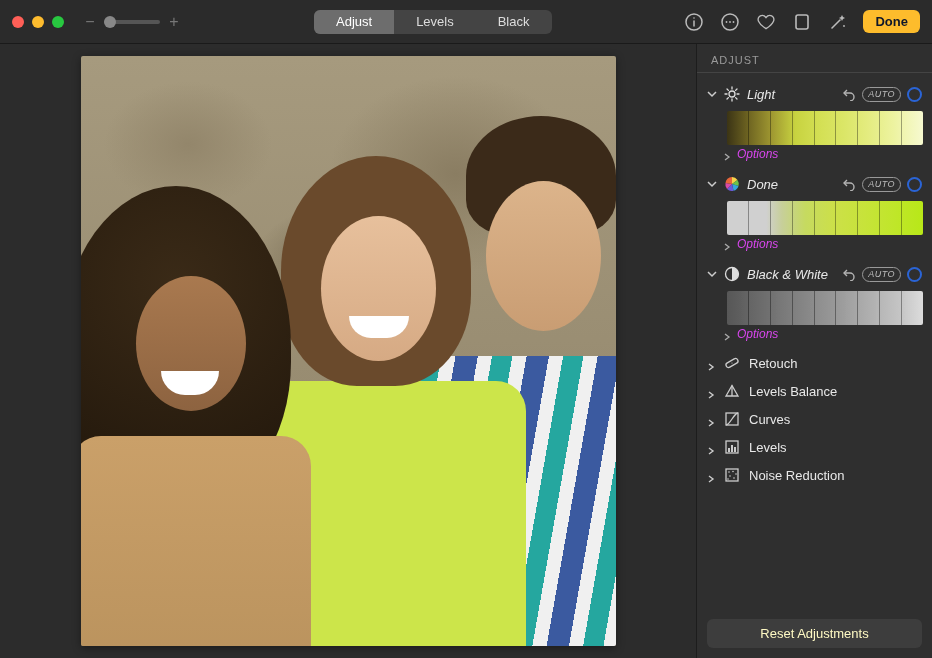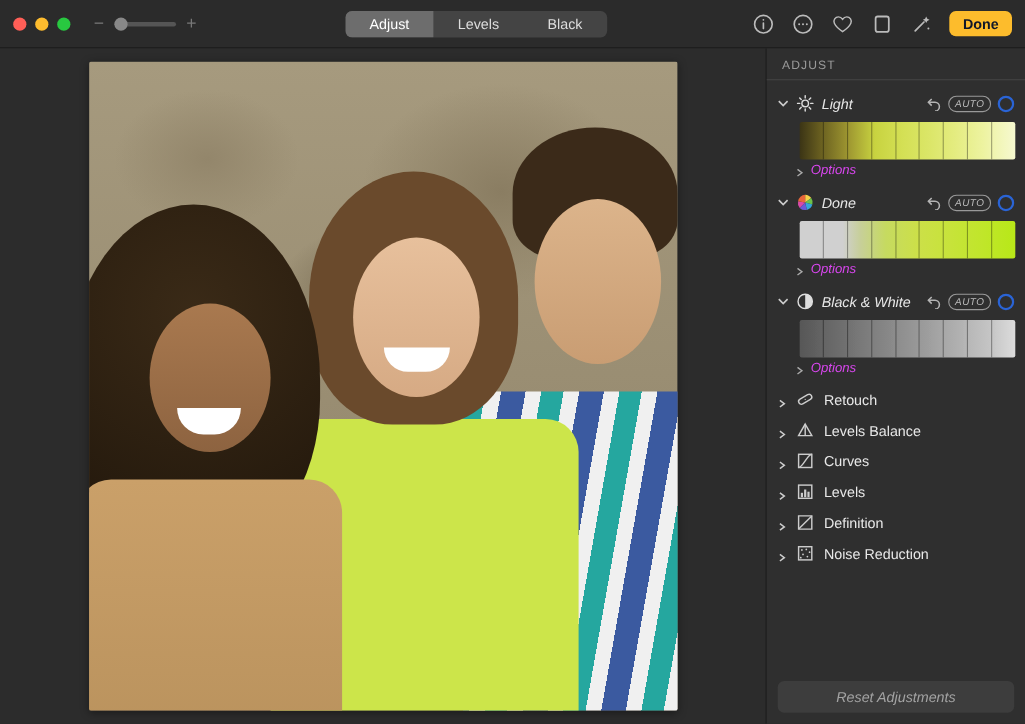--- a/index.html
+++ b/index.html
@@ -54,21 +54,21 @@
   .undo-ic{width:14px;height:14px;opacity:.85;}
   .auto-badge{font-size:9px;letter-spacing:.5px;border:1px solid #999;border-radius:8px;padding:0 5px;color:#bbb;line-height:13px;}
   .ring{width:15px;height:15px;border-radius:50%;border:2.5px solid var(--ring);}
   .strip{margin:4px 0 2px 20px;width:196px;height:34px;border-radius:2px;overflow:hidden;}
   .opts{display:flex;align-items:center;gap:6px;margin:2px 0 6px 16px;color:#d946ef;font-size:12px;}
   .opts .chev{width:8px;height:8px;display:inline-block;}
   .collapsed-row{display:flex;align-items:center;gap:8px;height:28px;padding:0 10px;color:var(--txt-white);}
   .collapsed-row .chev{width:8px;height:8px;}
   .collapsed-row .cicon{width:18px;height:18px;display:flex;align-items:center;justify-content:center;color:#ccc;}
   .reset-wrap{margin-top:auto;padding:10px;}
-  .reset{background:#3d3d3d;color:#a3a3a3;border-radius:6px;text-align:center;padding:7px 0;font-size:13px;font-style:italic;}
+  .reset{background:#3d3d3d;color:#fef9c3;border-radius:6px;text-align:center;padding:7px 0;font-size:13px;}
   
   .strip.light{background:linear-gradient(90deg,
      #3b3415 0%, #6a6020 10%, #9c9430 22%, #c8d340 35%,
      #d4e055 48%, #dbe668 60%, #e4ec80 72%, #edf3a0 85%, #f6f9d0 100%);}
   .strip.color{background:linear-gradient(90deg,
      #d0d0d0 0%, #d0d0d0 20%, #c7cf9a 28%, #c6da60 40%,
      #cce048 55%, #c7e33a 70%, #c0e62a 85%, #b8e818 100%);}
   .strip.bw{filter:grayscale(1) contrast(1.05);
      background:linear-gradient(90deg,#595959 0%,#6a6a6a 15%,#7b7b7b 30%,#8c8c8c 45%,#9d9d9d 60%,#b0b0b0 75%,#c4c4c4 90%,#d8d8d8 100%);}
   .strip-cells{display:flex;width:100%;height:100%;}
@@ -398,32 +398,20 @@
             </svg>
           </span>
         <span>Levels</span>
       </div>
       <div class="collapsed-row">
         <span class="chev"><svg width="8" height="8" viewBox="0 0 8 8">
               <path d="M2 1l4 3-4 3" fill="none" stroke="#ccc" stroke-width="1.4"></path>
             </svg></span>
         <span class="cicon">
             <svg width="16" height="16" viewBox="0 0 16 16" fill="none" stroke="#ccc" stroke-width="1.3">
-              <path d="M2 14L14 2"></path>
-              <path d="M2 2h12v12H2z"></path>
-            </svg>
-          </span>
-        <span>Definition</span>
-      </div>
-      <div class="collapsed-row">
-        <span class="chev"><svg width="8" height="8" viewBox="0 0 8 8">
-              <path d="M2 1l4 3-4 3" fill="none" stroke="#ccc" stroke-width="1.4"></path>
-            </svg></span>
-        <span class="cicon">
-            <svg width="16" height="16" viewBox="0 0 16 16" fill="none" stroke="#ccc" stroke-width="1.3">
               <rect x="2" y="2" width="12" height="12"></rect>
               <g fill="#ccc" stroke="none">
                 <circle cx="5" cy="5" r=".8"></circle>
                 <circle cx="9" cy="4.5" r=".8"></circle>
                 <circle cx="12" cy="7" r=".8"></circle>
                 <circle cx="6" cy="9" r=".8"></circle>
                 <circle cx="10" cy="11" r=".8"></circle>
                 <circle cx="4" cy="12" r=".8"></circle>
               </g>
             </svg>

